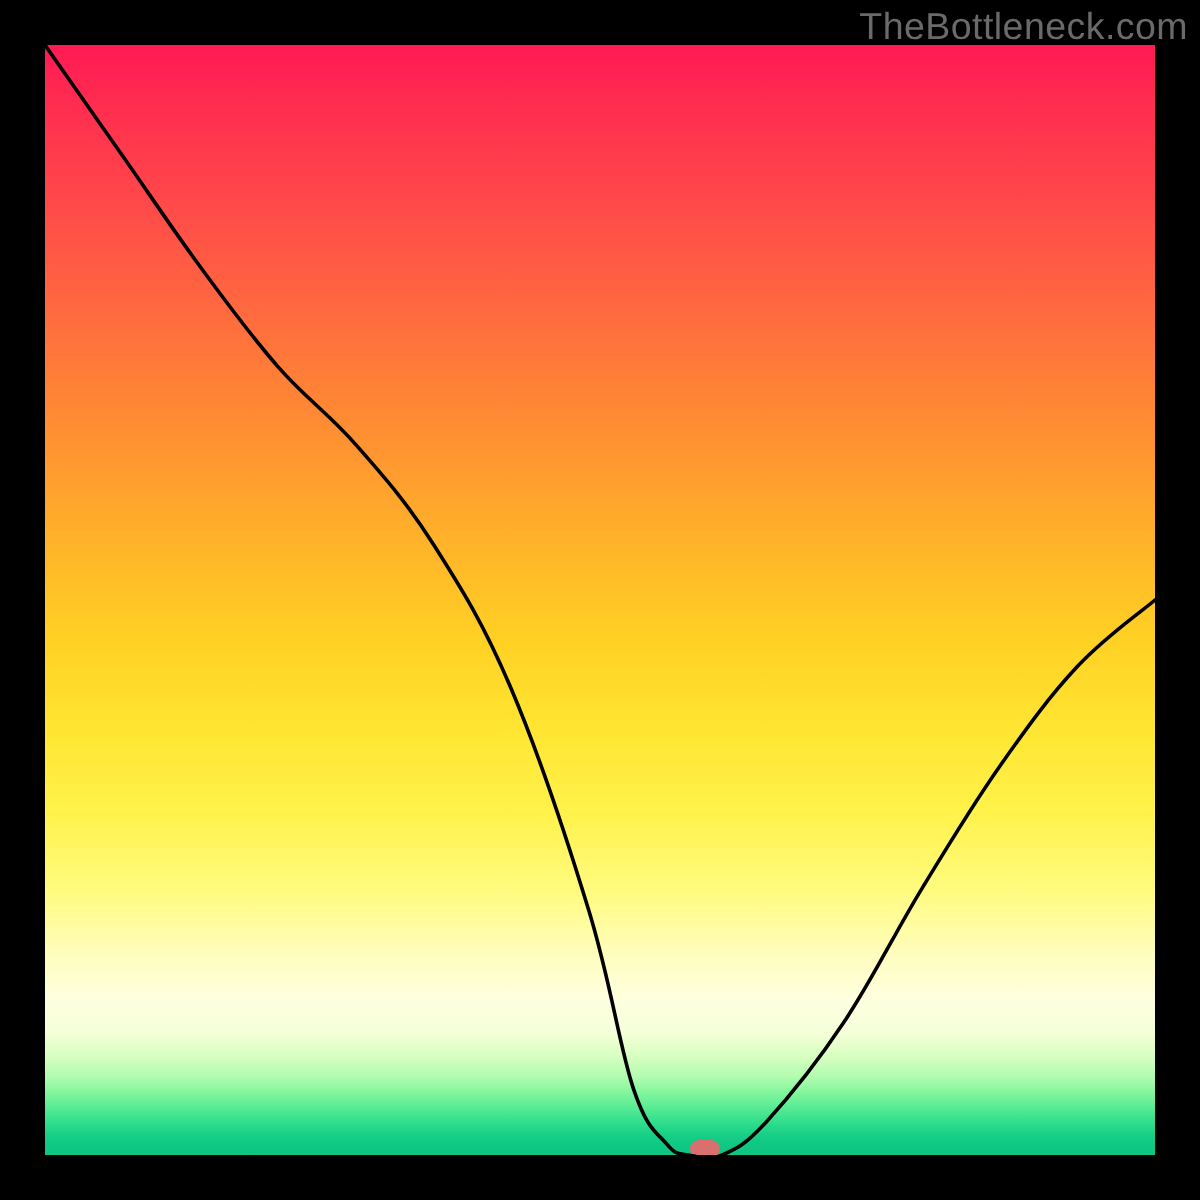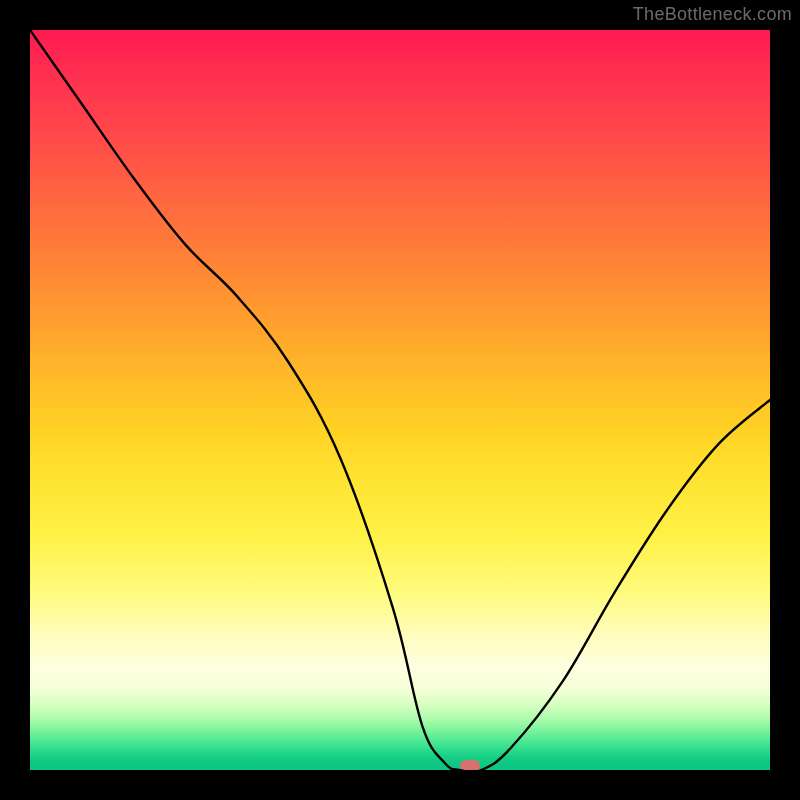--- a/index.html
+++ b/index.html
@@ -15,21 +15,21 @@
     position: relative;
     width: 800px;
     height: 800px;
     background: #000;
   }
   .watermark {
     position: absolute;
     top: 4px;
     right: 8px;
     color: #6a6a6a;
-    font-size: 18px;
+    font-size: 25px;
     font-weight: 400;
     letter-spacing: 0.3px;
     z-index: 10;
   }
   .plot-area {
     position: absolute;
     left: 30px;
     top: 30px;
     width: 740px;
     height: 740px;

